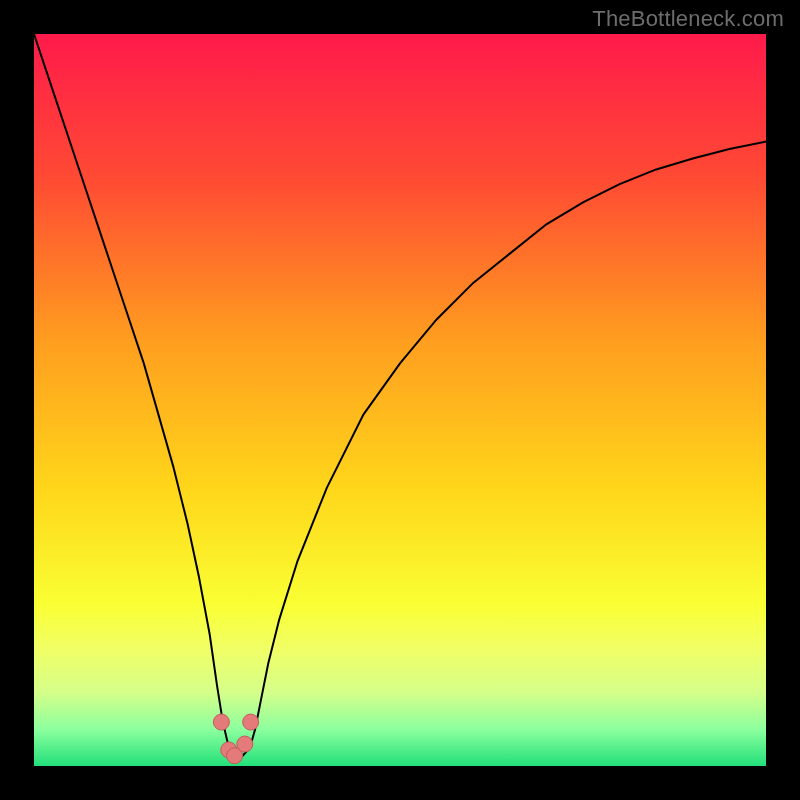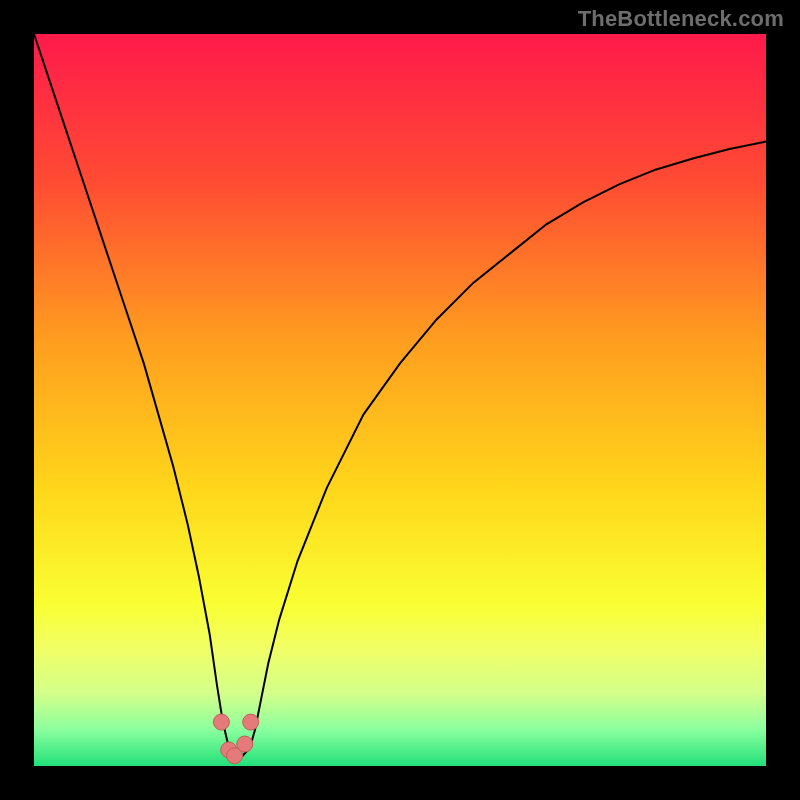--- a/index.html
+++ b/index.html
@@ -33,21 +33,21 @@
     inset: 0;
     width: 100%;
     height: 100%;
     pointer-events: none;
   }
   .watermark {
     position: absolute;
     top: 6px;
     right: 16px;
     font-size: 22px;
-    font-weight: 700;
+    font-weight: 400;
     color: #6d6d6d;
     letter-spacing: 0.2px;
     user-select: none;
   }
 </style>
 </head>
 <body>
 
 <div class="outer">
 

